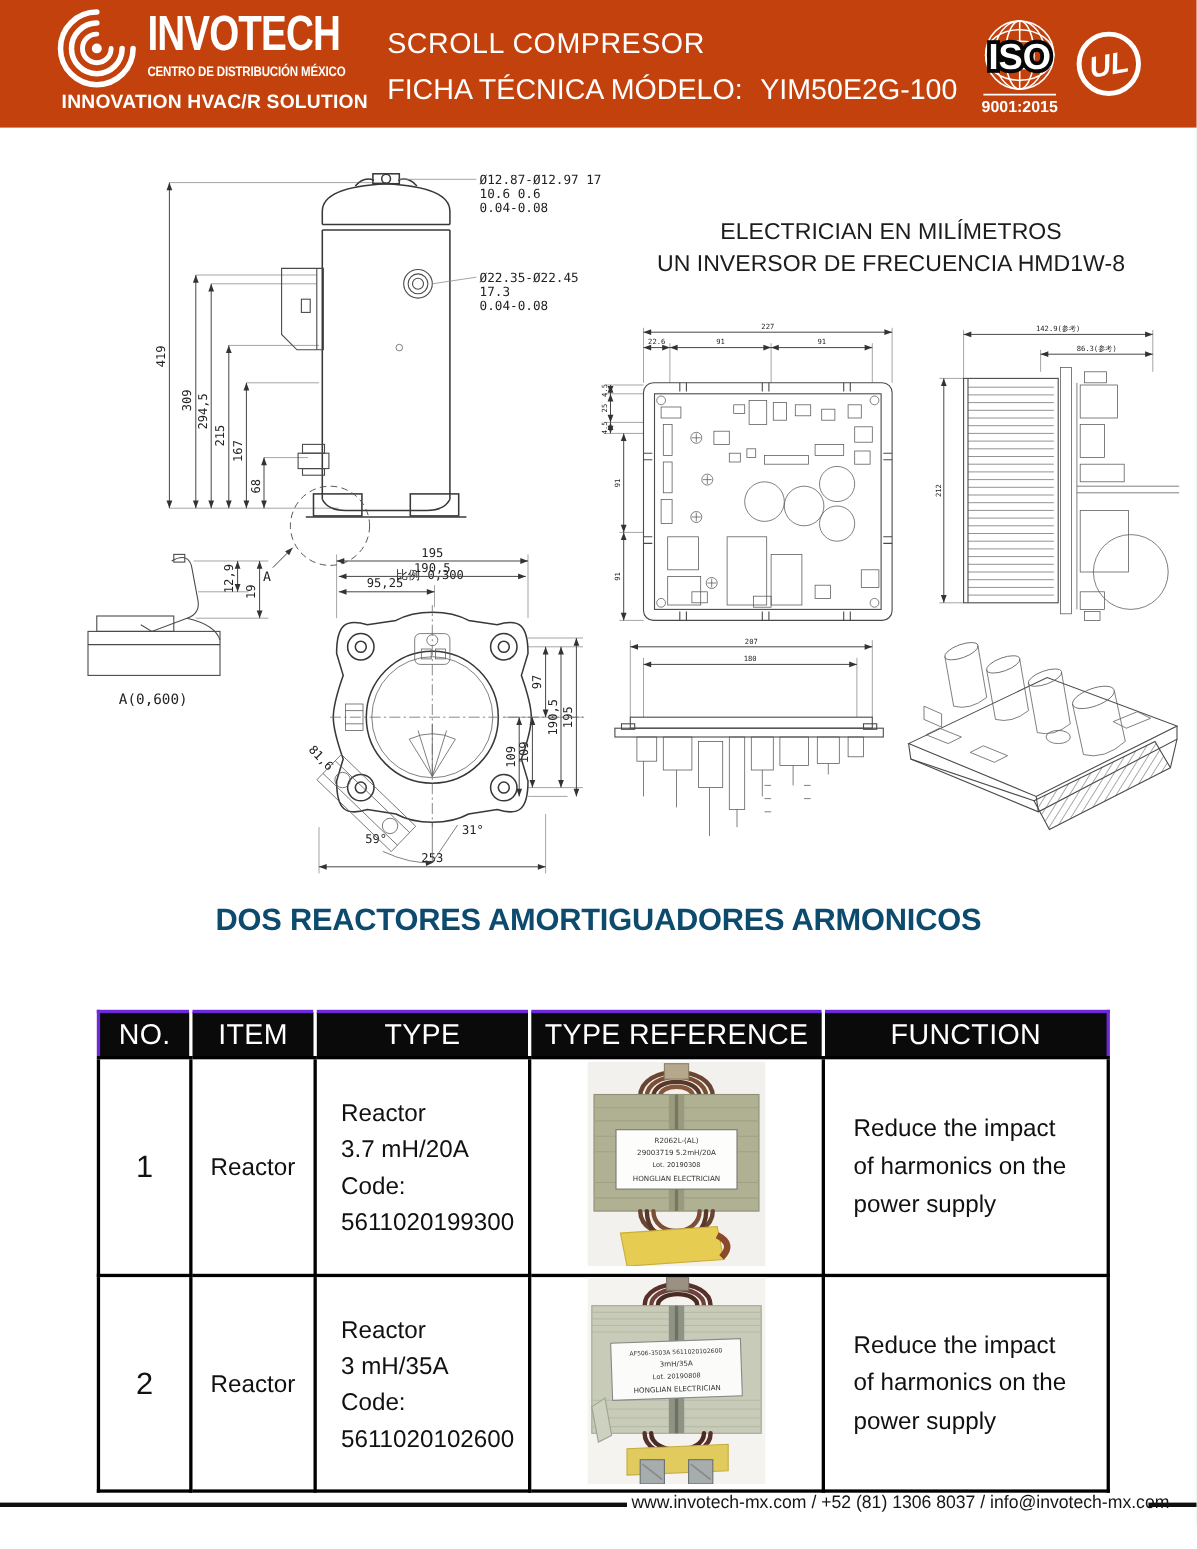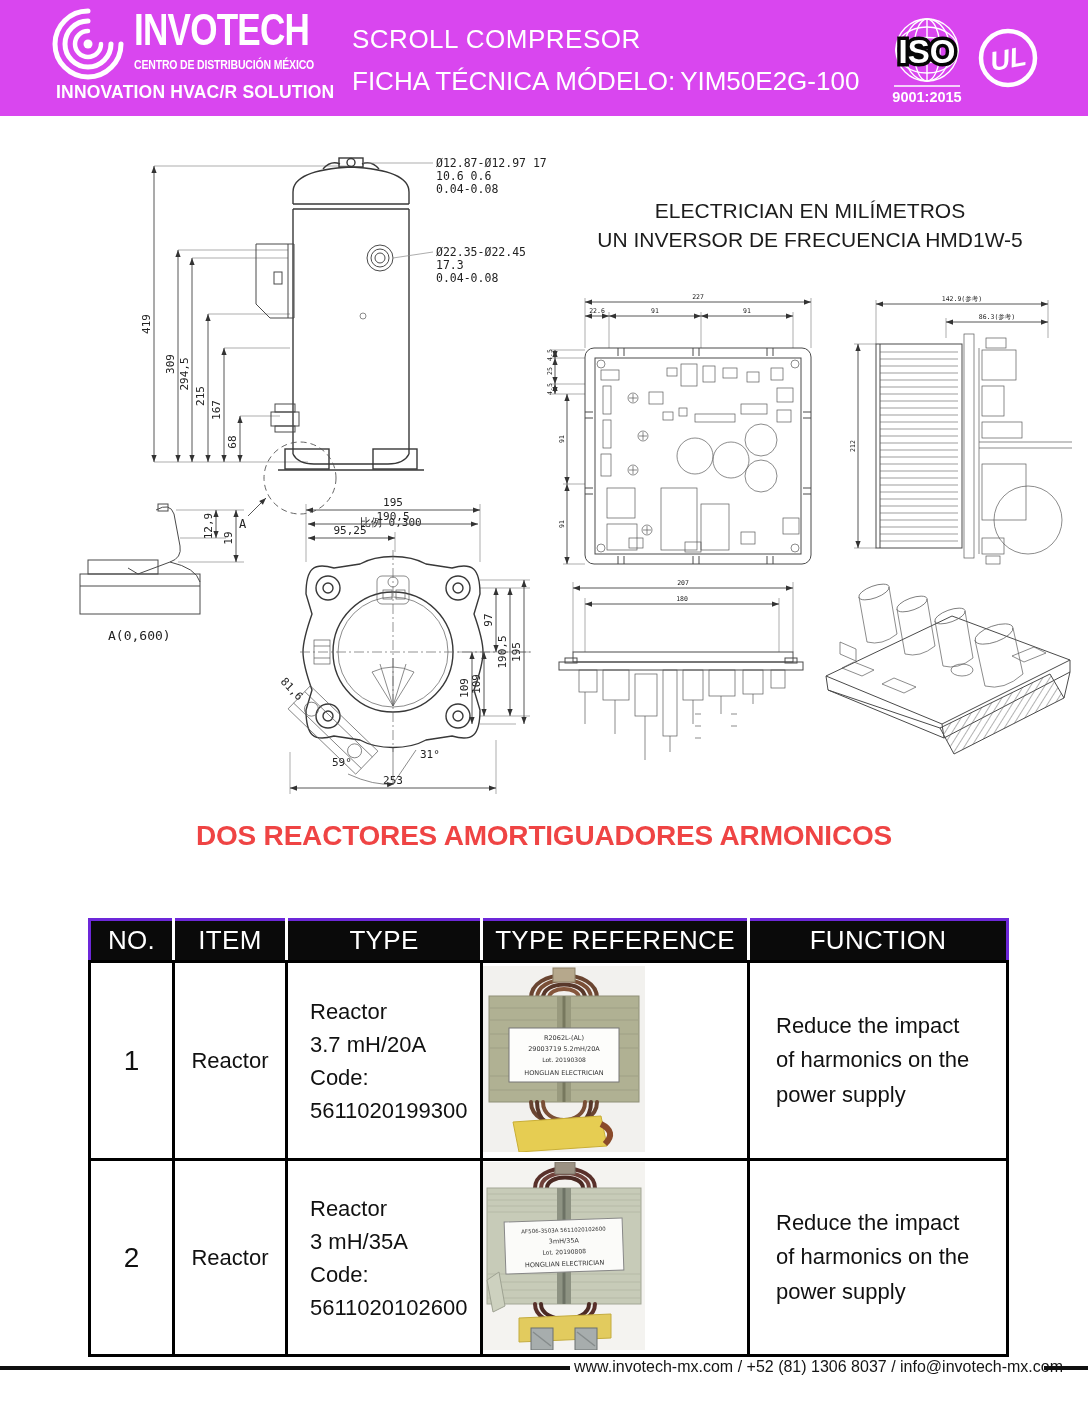--- a/index.html
+++ b/index.html
@@ -1,58 +1,58 @@
 <!DOCTYPE html>
 <html><head>
 <meta charset="utf-8">
 <style>
   * { margin:0; padding:0; box-sizing:border-box; }
   html,body { background:#ddd; }
   .page { position:relative; width:1088px; height:1408px; background:#ffffff;
           font-family:"Liberation Sans",sans-serif; color:#111; overflow:hidden; }
 
   
-  .topbar { position:absolute; left:0; top:0; width:1088px; height:116px; background:#d946ef; color:#fff; }
+  .topbar { position:absolute; left:0; top:0; width:1088px; height:116px; background:#c2410c; color:#fff; }
   .logo { position:absolute; left:46px; top:6px; width:280px; height:106px; }
   .logo-spiral { position:absolute; left:2px; top:2px; }
   .logo-name { position:absolute; left:88px; top:-2px; font-size:45px; font-weight:700; letter-spacing:-1px;
                transform:scaleX(0.78); transform-origin:left top; white-space:nowrap; }
   .logo-sub { position:absolute; left:88px; top:52px; font-size:12.5px; font-weight:700; letter-spacing:-0.2px;
               transform:scaleX(0.84); transform-origin:left top; white-space:nowrap; }
   .logo-tagline { position:absolute; left:10px; top:76px; font-size:17.5px; font-weight:700; letter-spacing:0.2px; white-space:nowrap; }
   .doc-title { position:absolute; left:352px; top:24px; font-size:26px; font-weight:400; letter-spacing:0.5px; color:#fff; }
   .doc-sub { position:absolute; left:352px; top:66px; font-size:26px; font-weight:400; color:#fff; white-space:nowrap; }
-  .doc-sub .model { margin-left:5px; }
+  .doc-sub .model { margin-left:16px; }
   .iso-badge { position:absolute; left:888px; top:8px; }
   .ul-badge { position:absolute; left:976px; top:26px; }
 
   
   .drawings { position:absolute; left:0; top:116px; width:1088px; height:690px; }
   .dw { position:absolute; }
   .dim-note { position:absolute; left:590px; top:80px; width:440px; text-align:center;
               font-size:21px; color:#1c1c1c; line-height:1.4; }
   .dln { stroke:#444; stroke-width:0.9; fill:none; }
   .xln { stroke:#8a8a8a; stroke-width:0.7; fill:none; }
   .oln { stroke:#383838; stroke-width:1.4; fill:none; }
   .mln { stroke:#4a4a4a; stroke-width:1; fill:none; }
   .cln { stroke:#5a5a5a; stroke-width:0.7; fill:none; }
   .dtx { font-family:"DejaVu Sans Mono",monospace; fill:#222; }
 
   
   .table-title { position:absolute; left:0; top:820px; width:1088px; text-align:center;
-                 font-size:28px; font-weight:700; letter-spacing:-0.2px; color:#ef4444; }
+                 font-size:28px; font-weight:700; letter-spacing:-0.2px; color:#0c4a6e; }
   .rtable { position:absolute; left:88px; top:918px; border-collapse:collapse; border:3px solid #6d28d9; table-layout:fixed; }
   .rtable th { background:#0a0a0a; color:#fff; font-size:26px; font-weight:400; height:42px;
                border-right:3px solid #fff; border-bottom:3px solid #000; letter-spacing:0.3px; }
   .rtable th:last-child { border-right:0; }
   .rtable td { border:3px solid #000; vertical-align:middle; }
   .c-no   { font-size:28px; text-align:center; }
   .c-item { font-size:22px; text-align:center; }
   .c-type { font-size:22px; padding-left:22px; line-height:1.5; }
-  .c-photo{ text-align:left;text-decoration:underline; }
+  .c-photo{ text-align:center;text-decoration:underline; }
   .c-func { font-size:22px; padding:0 26px; line-height:1.55; }
 
   
   .footer-rule-left  { position:absolute; left:0; top:1366px; width:570px; height:4px; background:#101010; }
   .footer-rule-right { position:absolute; left:1044px; top:1366px; width:44px; height:4px; background:#101010; }
   .footer-text { position:absolute; left:574px; top:1357px; width:468px; text-align:center;
                  font-size:16.5px; color:#151515; transform:scaleX(0.97); transform-origin:left top; white-space:nowrap; }
 </style>
 </head>
 <body>
@@ -107,21 +107,21 @@
     <svg class="ul-badge" width="64" height="64" viewBox="0 0 64 64">
       <circle cx="32" cy="32" r="27" fill="none" stroke="#fff" stroke-width="4.5"></circle>
       <text x="32" y="42" text-anchor="middle" font-size="27" font-weight="bold" font-style="italic" font-family="Liberation Sans, sans-serif" fill="#fff" transform="rotate(-10 32 32)">UL</text>
     </svg>
   </header>
 
   <section class="drawings">
 
     <div class="dim-note">
       <div>ELECTRICIAN EN MILÍMETROS</div>
-      <div>UN INVERSOR DE FRECUENCIA HMD1W-5</div>
+      <div>UN INVERSOR DE FRECUENCIA HMD1W-8</div>
     </div>
 
     <svg class="dw" style="left:138px; top:30px;" width="420" height="392" viewBox="0 0 420 392">
 
       <g class="xln">
         <line x1="16" y1="20" x2="213" y2="20"></line>
         <line x1="16" y1="316" x2="170" y2="316"></line>
         <line x1="40" y1="104" x2="150" y2="104"></line>
         <line x1="54" y1="112" x2="150" y2="112"></line>
         <line x1="70" y1="168" x2="152" y2="168"></line>

